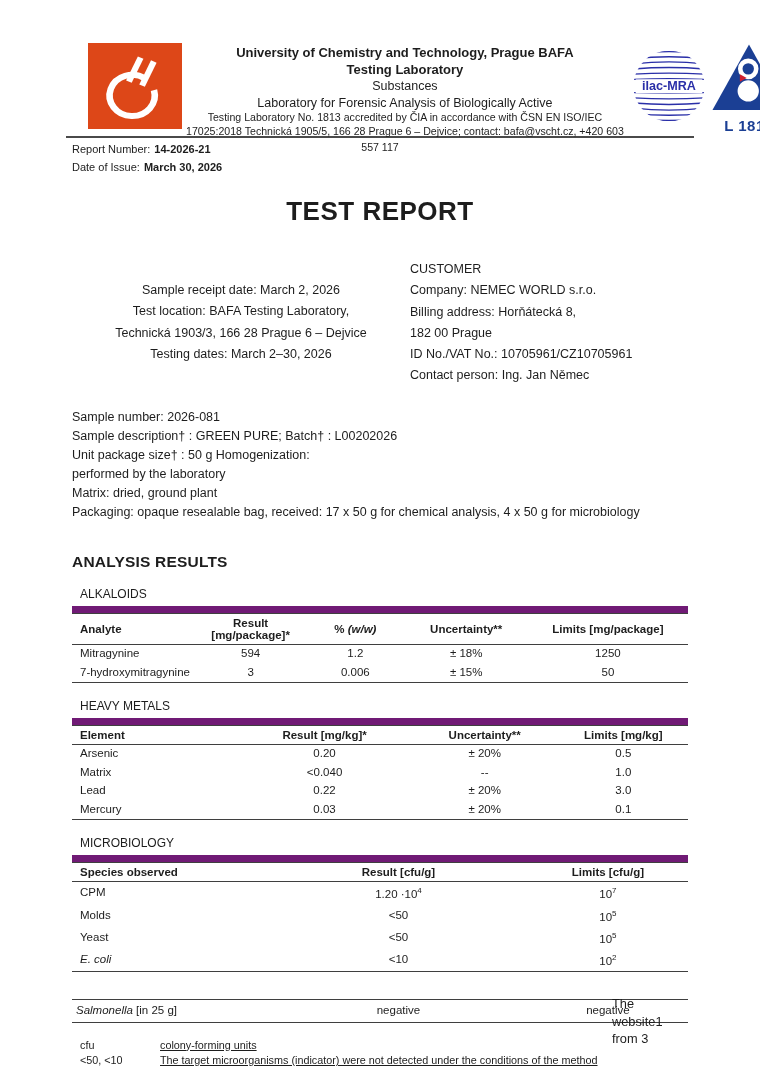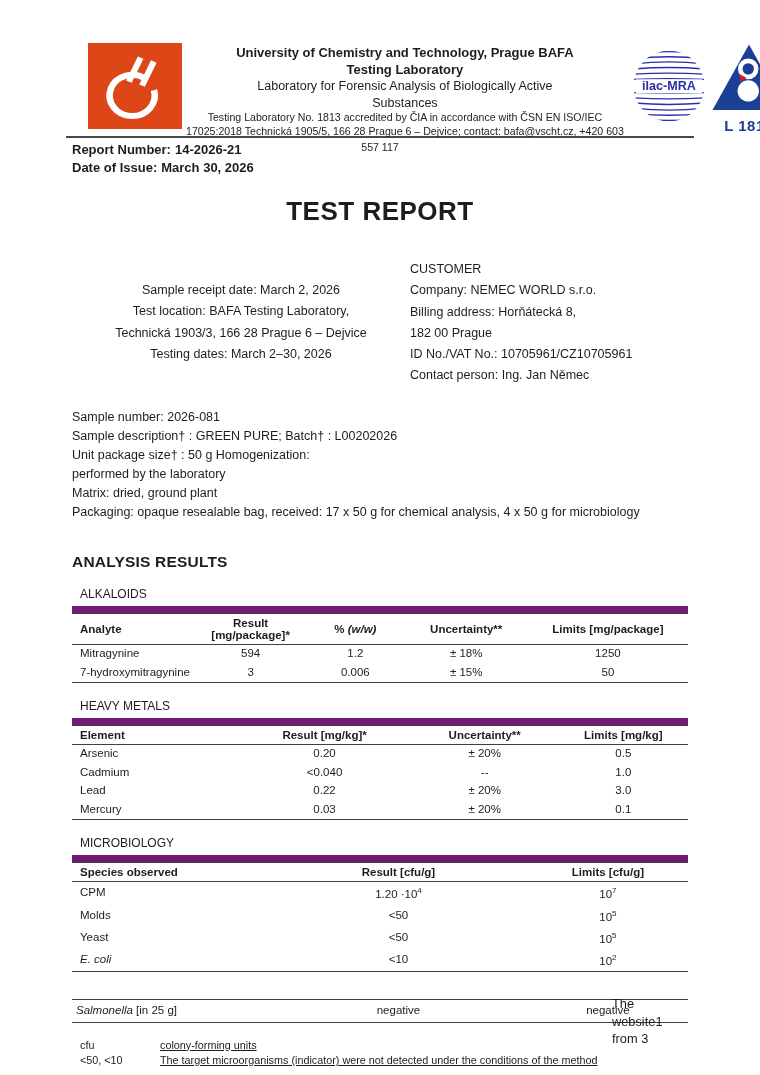--- a/index.html
+++ b/index.html
@@ -20,21 +20,21 @@
   .h-small{ font-size:10.6px; line-height:13.5px; white-space:nowrap; }
   .head-logos { flex:0 0 160px; display:flex; align-items:flex-start; justify-content:flex-end; gap:4px; }
   .ilac { margin-top:6px; }
   .cia { text-align:center; }
   .cia-label { color:#1B3F94; font-weight:bold; font-size:15px; margin-top:1px; letter-spacing:0.5px; }
 
   .rule { height:2px; background:#4a4a4a; margin:0 -6px; margin-top:-2px; }
 
   .meta-row { position:relative; margin-top:3px; }
   .phone-tail { position:absolute; left:0; right:0; top:0; text-align:center; font-size:10.6px; }
-  .meta-line { font-size:13px; line-height:17.5px;font-weight:bold; }
+  .meta-line { font-size:11px; line-height:17.5px; }
   .meta-line b { margin-left:4px; }
 
   .title { text-align:center; font-size:26px; font-weight:bold; margin-top:20px; letter-spacing:0.5px; }
 
   .info-row { display:flex; margin-top:32px; }
   .info-left { flex:0 0 338px; margin-top:21px;text-align:center; }
   .info-right { flex:1; }
   .info-row div { line-height:21.3px; }
   .customer-heading { line-height:21.3px; }
 
@@ -84,22 +84,22 @@
         <rect width="100" height="100" fill="#DD4718"></rect>
         <path d="M 70.2 54.8 A 24 24 0 1 1 60.8 41.3" fill="none" stroke="#ffffff" stroke-width="7"></path>
         <path d="M 56 17 L 43.5 45" fill="none" stroke="#ffffff" stroke-width="6.5"></path>
         <path d="M 70 21.5 L 57.5 49.5" fill="none" stroke="#ffffff" stroke-width="6.5"></path>
       </svg>
     </div>
 
     <div class="head-center">
       <div class="h-bold">University of Chemistry and Technology, Prague BAFA</div>
       <div class="h-bold">Testing Laboratory</div>
+      <div class="h-reg">Substances</div>
       <div class="h-reg">Laboratory for Forensic Analysis of Biologically Active</div>
-      <div class="h-reg">Substances</div>
       <div class="h-small">Testing Laboratory No. 1813 accredited by ČIA in accordance with ČSN EN ISO/IEC</div>
       <div class="h-small">17025:2018 Technická 1905/5, 166 28 Prague 6 – Dejvice; contact: bafa@vscht.cz, +420 603</div>
     </div>
 
     <div class="head-logos">
       <div class="ilac">
         <svg viewBox="0 0 100 100" width="74" height="74">
           <defs>
               <clipPath id="ilacClip">
                 <circle cx="50" cy="50" r="48"></circle>
@@ -231,21 +231,21 @@
           </tr>
         </thead>
       <tbody>
           <tr>
             <td>Arsenic</td>
             <td>0.20</td>
             <td>± 20%</td>
             <td>0.5</td>
           </tr>
           <tr>
-            <td>Cadmium</td>
+            <td>Matrix</td>
             <td>&lt;0.040</td>
             <td>--</td>
             <td>1.0</td>
           </tr>
           <tr>
             <td>Lead</td>
             <td>0.22</td>
             <td>± 20%</td>
             <td>3.0</td>
           </tr>

